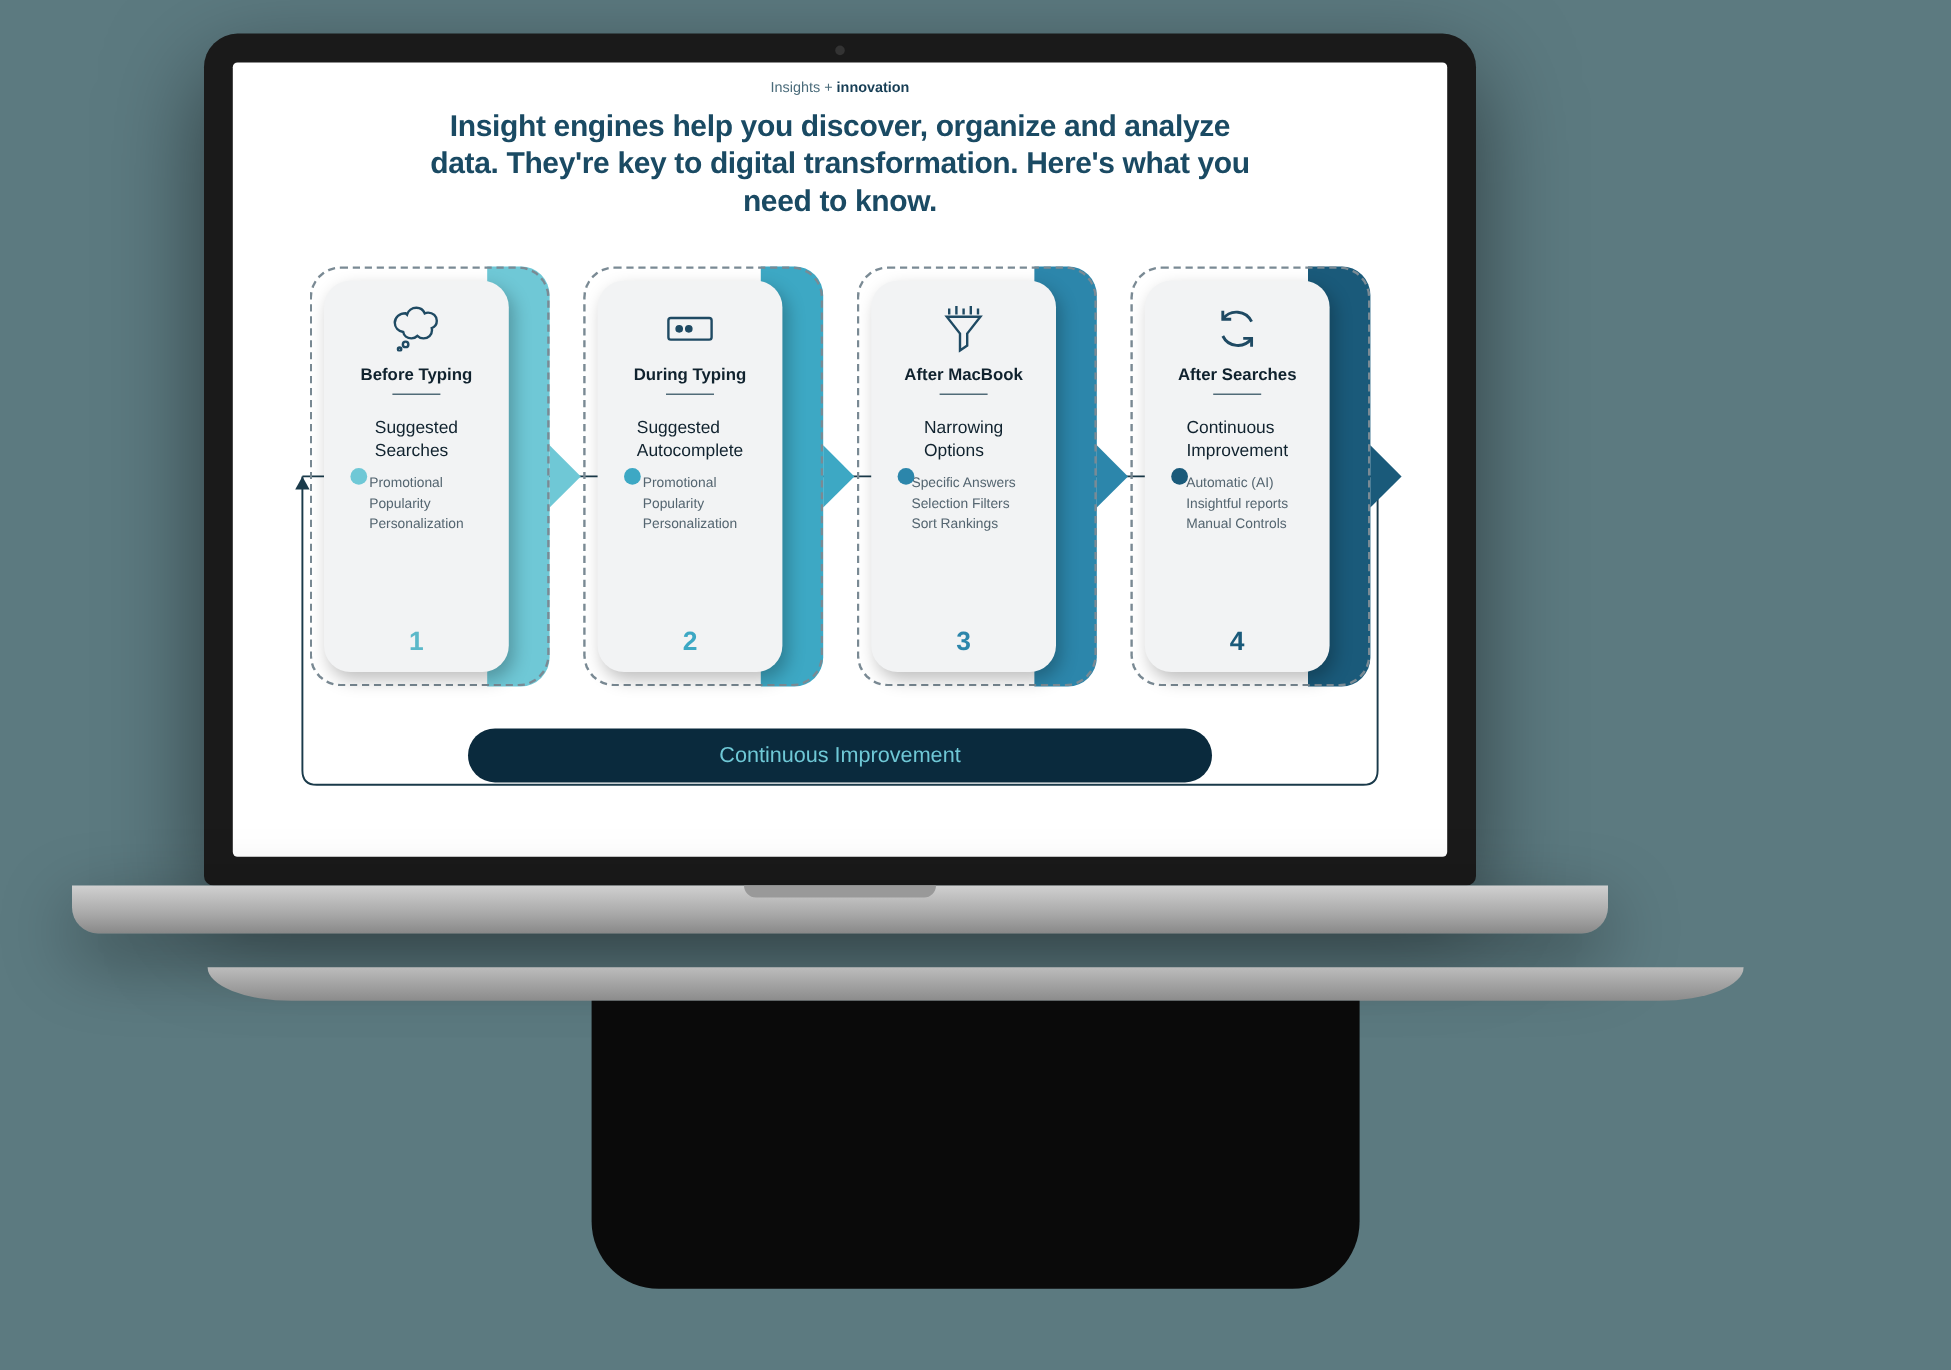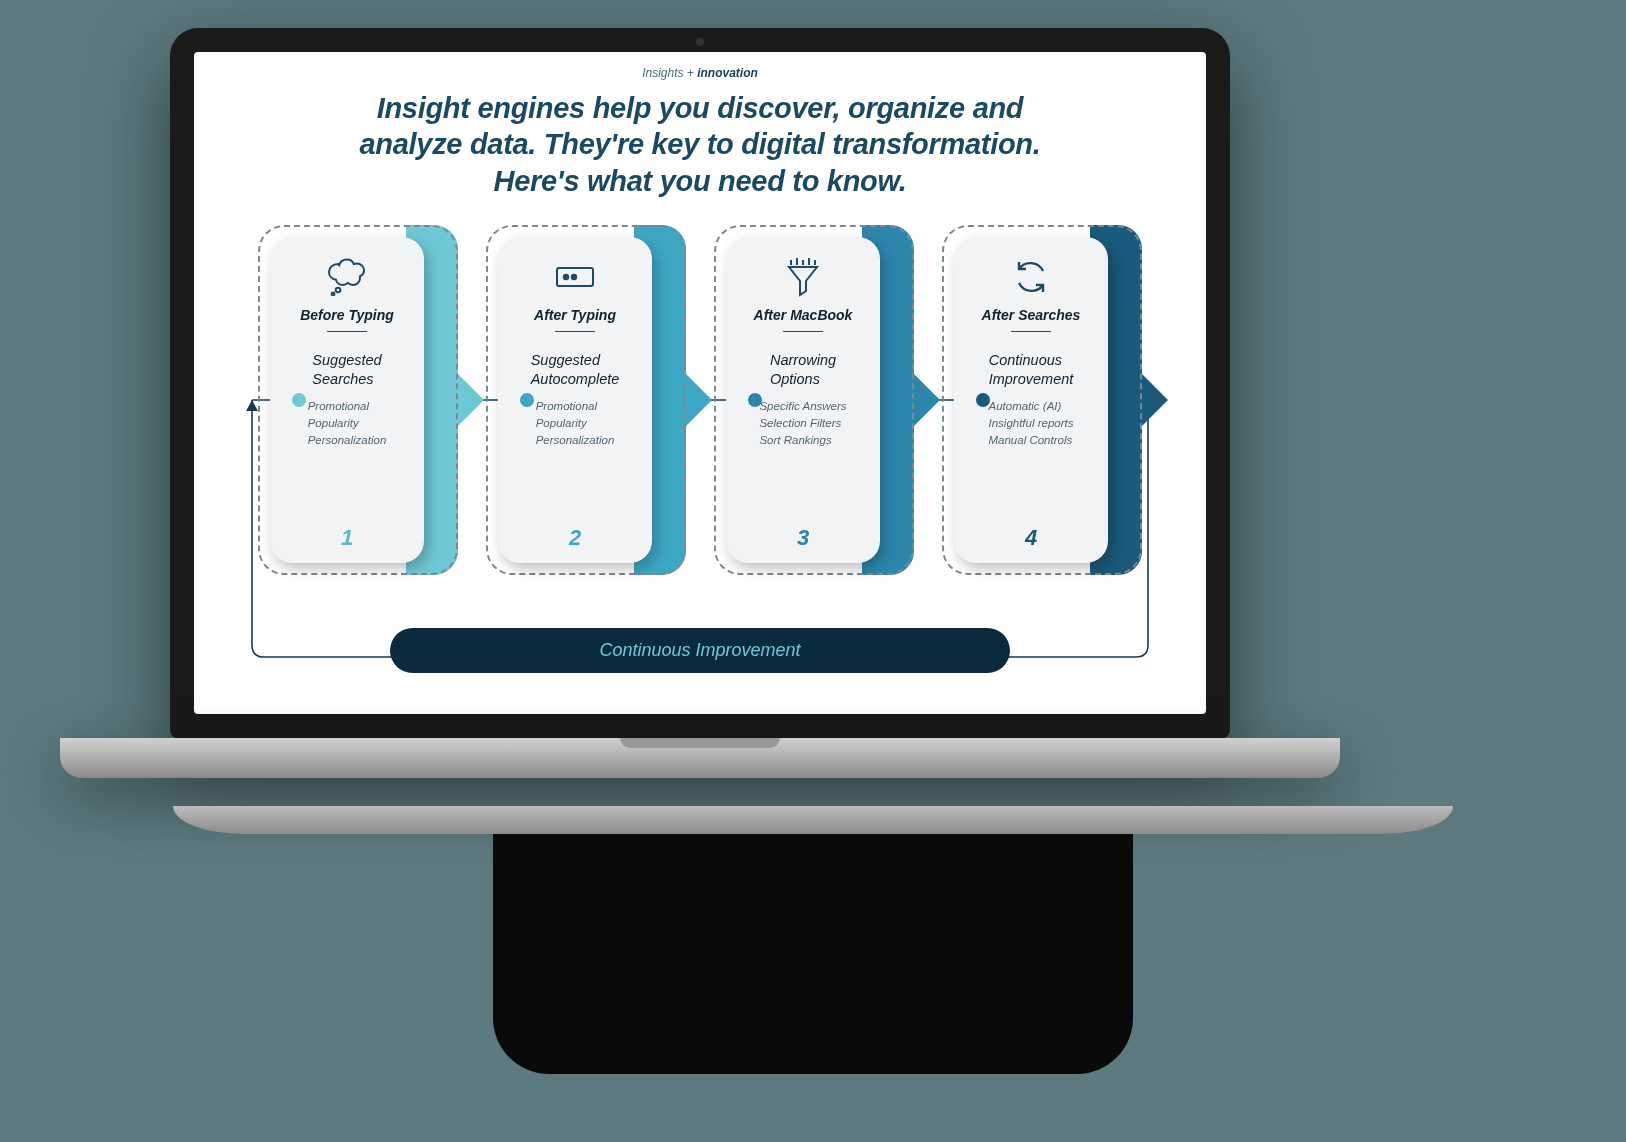--- a/index.html
+++ b/index.html
@@ -11,21 +11,20 @@
     position: relative;
     overflow: hidden;
   }
 
   
   .laptop {
     position: absolute;
     top: 28px;
     left: 170px;
     width: 1060px;
-    font-style: italic;
   }
   .laptop-lid {
     width: 1060px;
     height: 710px;
     background: #1a1a1a;
     border-radius: 28px 28px 8px 8px;
     padding: 24px;
     position: relative;
     box-shadow: 0 30px 80px rgba(0,0,0,0.5);
   }
@@ -75,25 +74,25 @@
   .eyebrow {
     text-align: center;
     font-size: 12px;
     font-weight: 700;
     color: #173e55;
     margin-top: 0px;
   }
   .eyebrow .thin { font-weight: 400; color: #4a6b7a; }
   .hero {
     text-align: center;
-    font-size: 29px;
+    font-size: 25px;
     font-weight: 700;
     line-height: 1.25;
     color: #1a4a63;
-    margin: 10px auto 26px;
+    margin: 10px auto 38px;
     max-width: 700px;
     letter-spacing: -0.3px;
   }
 
   .flow-wrap {
     position: relative;
     width: 100%;
     height: 460px;
   }
 
@@ -220,21 +219,21 @@
   .loop-svg {
     position: absolute;
     inset: 0;
     width: 100%;
     height: 100%;
     z-index: 1;
   }
 
   .pill {
     position: absolute;
-    bottom: 12px;
+    bottom: 30px;
     left: 50%;
     transform: translateX(-50%);
     width: 620px;
     background: #0a2a3d;
     color: #6fc8d6;
     font-size: 18px;
     text-align: center;
     padding: 12px 0;
     border-radius: 30px;
     z-index: 3;
@@ -318,21 +317,21 @@
             <span class="chev c2"></span>
             <div class="stage-border"></div>
             <div class="card">
               <div class="icon">
                 <svg width="42" height="30" viewBox="0 0 42 30" fill="none" stroke="#1f4a63" stroke-width="2">
                   <rect x="3" y="6" width="36" height="18" rx="2"></rect>
                   <circle cx="12" cy="15" r="2.2" fill="#1f4a63"></circle>
                   <circle cx="20" cy="15" r="2.2" fill="#1f4a63"></circle>
                 </svg>
               </div>
-              <div class="phase">After Typing</div>
+              <div class="phase">During Typing</div>
               <hr>
               <div class="headline">Suggested<br>Autocomplete</div>
               <div class="details">Promotional<br>Popularity<br>Personalization</div>
               <div class="num c2">2</div>
             </div>
           </div>
 
           <div class="stage">
             <div class="tab c3"></div>
             <span class="chev c3"></span>

